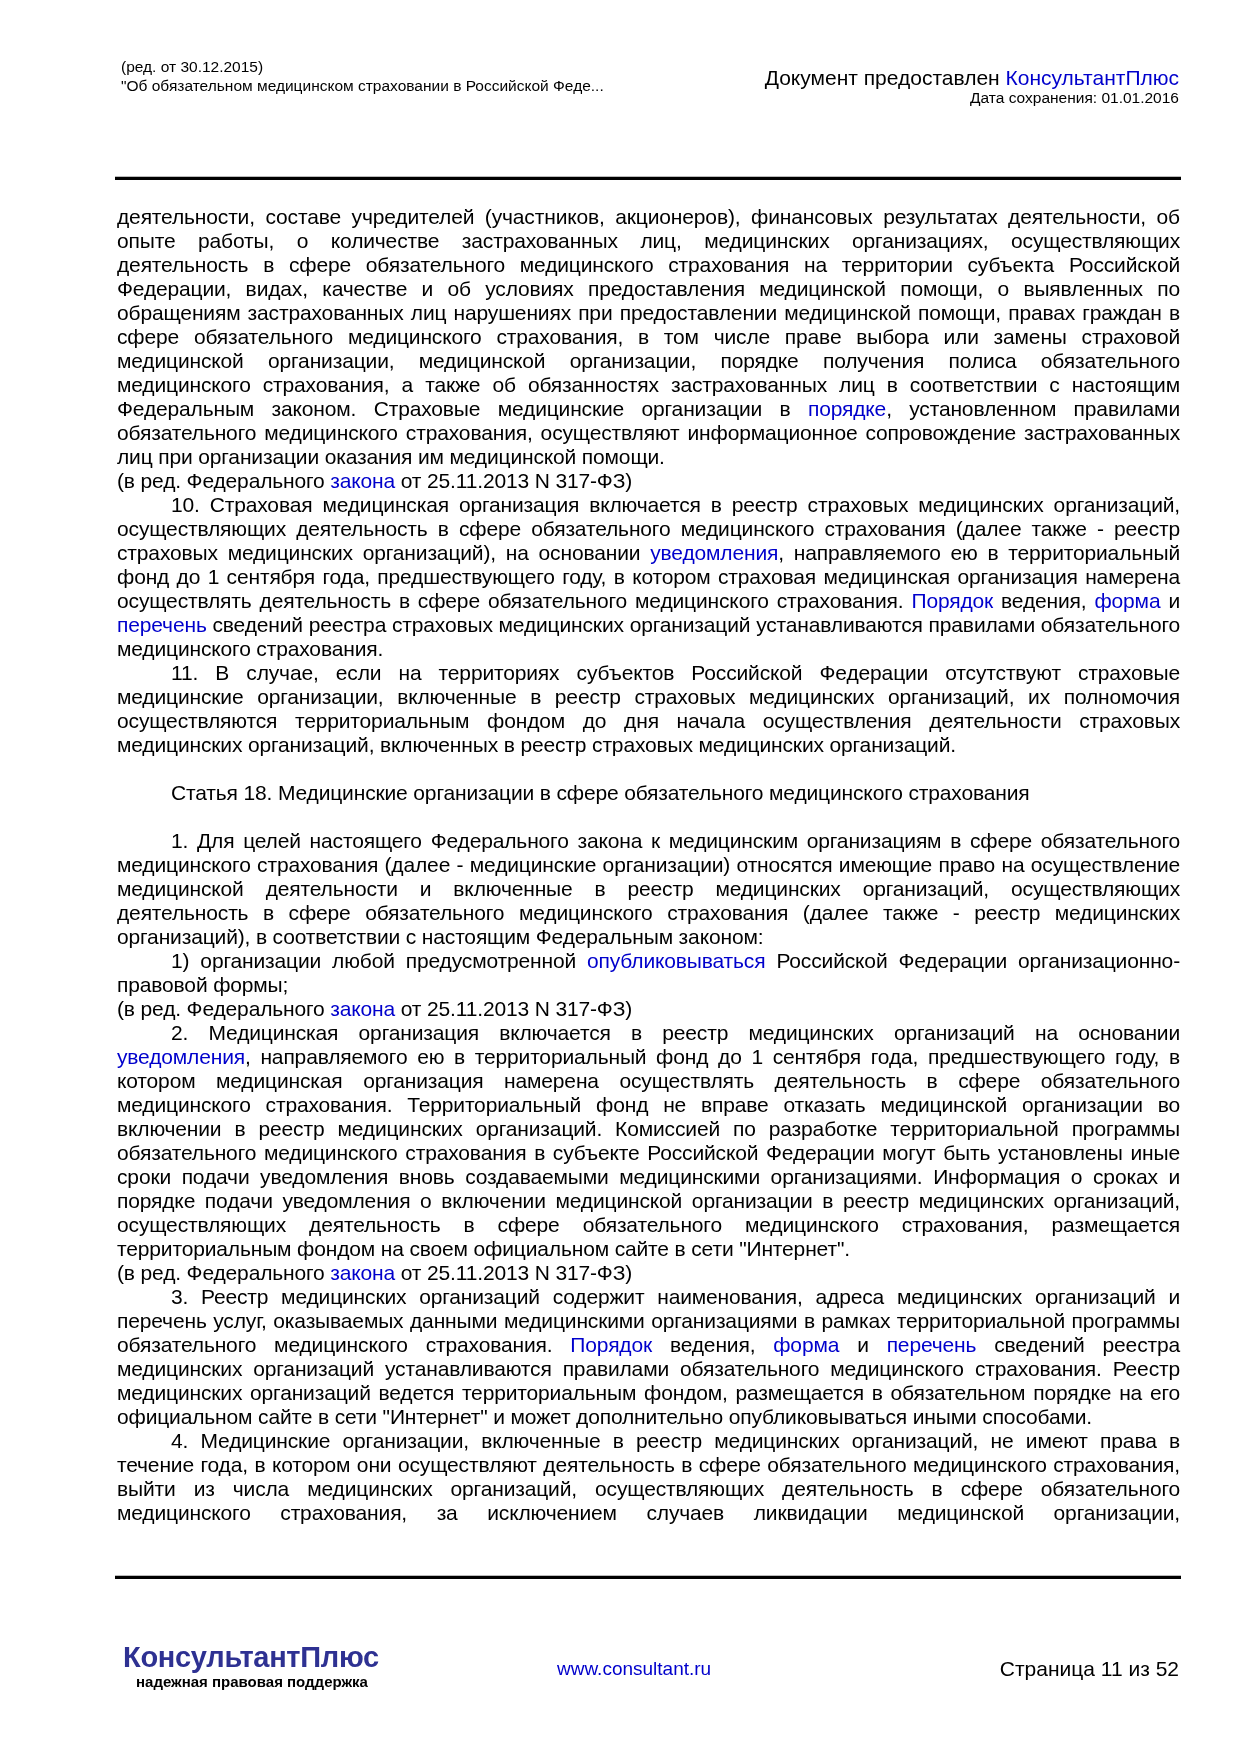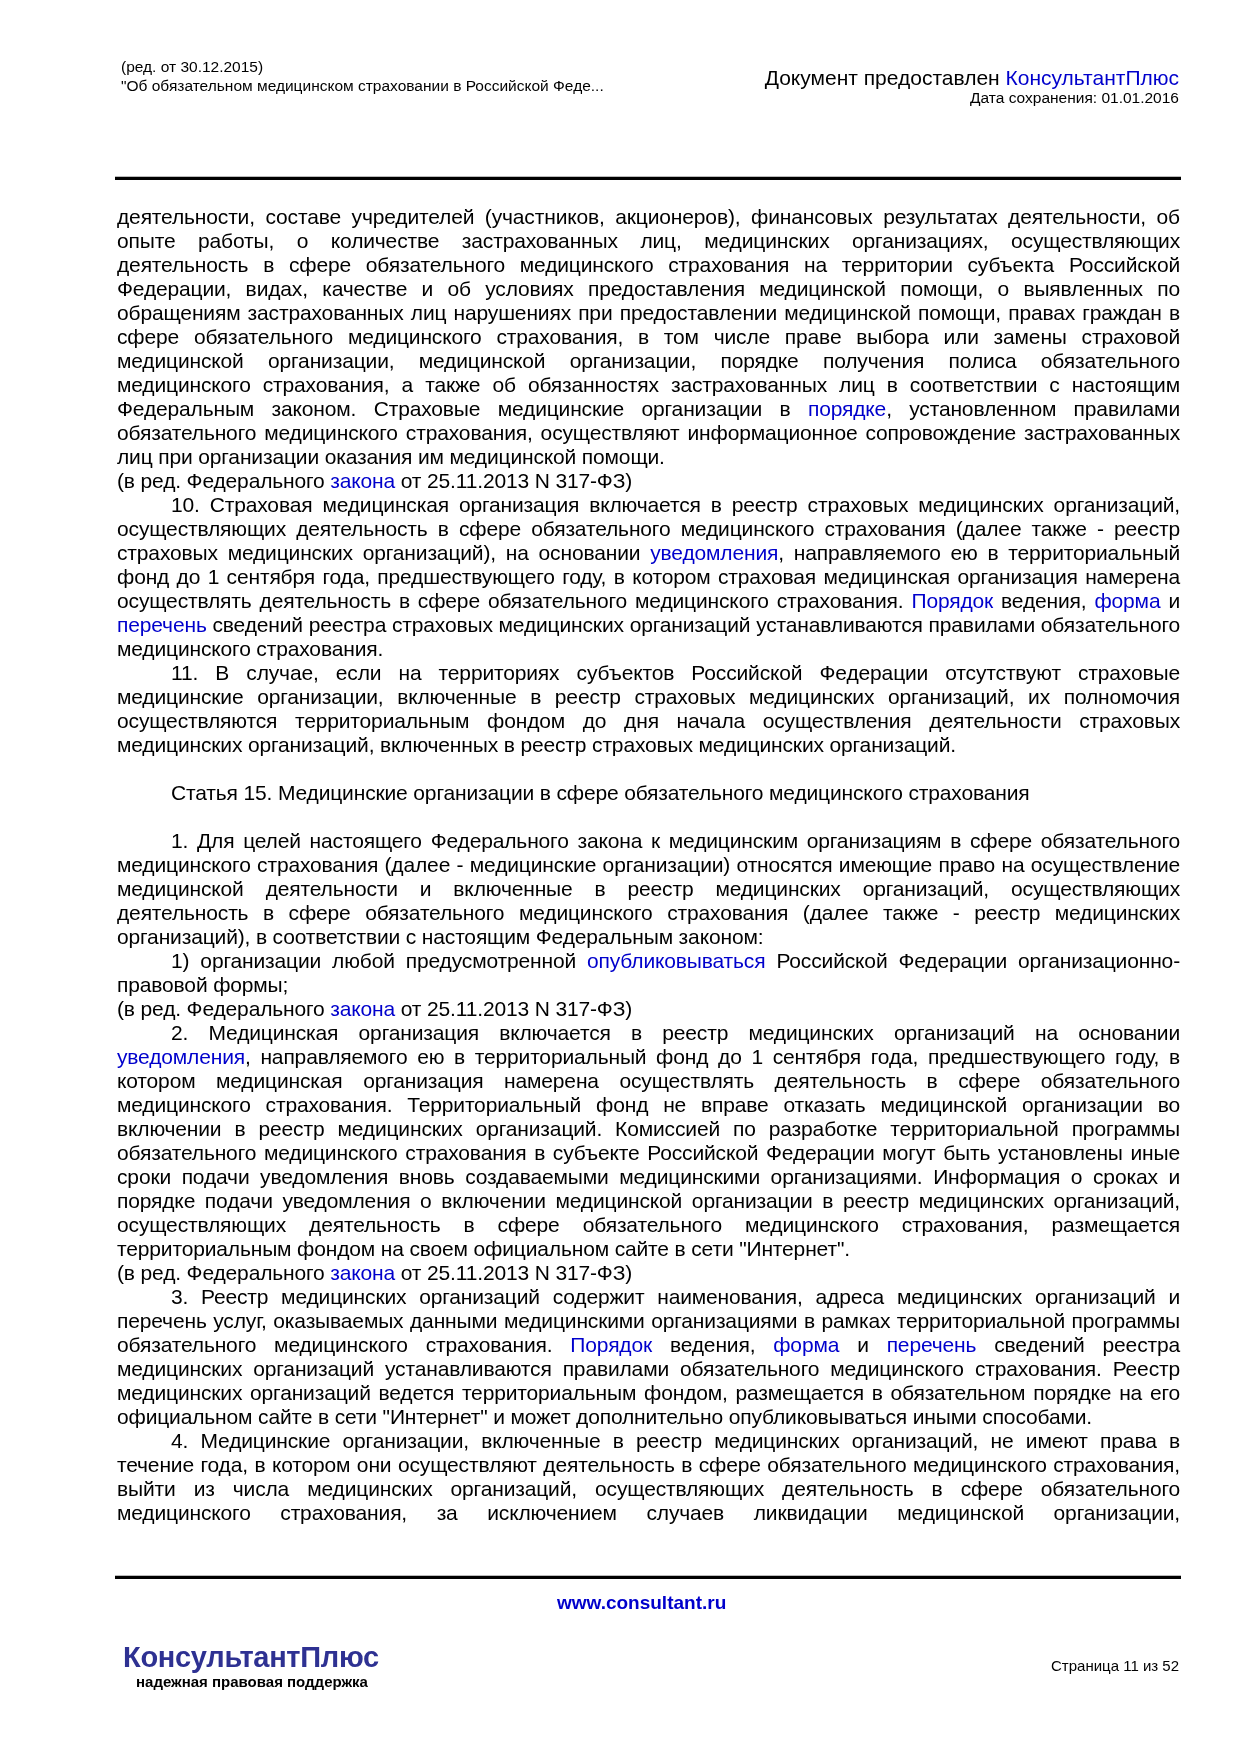--- a/index.html
+++ b/index.html
@@ -33,26 +33,26 @@
     position: absolute; left: 115px; width: 1066px; top: 1576px; height: 3px;
     background: #000; box-shadow: 0 -1px 0 #bbb;
   }
   .foot-brand {
     position: absolute; left: 123px; top: 1641px;
     font-family: "Liberation Sans", sans-serif;
   }
   .foot-brand .name { color: #2e3192; font-weight: bold; font-size: 29px; line-height: 32px; letter-spacing: -0.3px; }
   .foot-brand .tag { font-weight: bold; font-size: 15px; line-height: 18px; margin-left: 13px; }
   .foot-url {
-    position: absolute; left: 557px; top: 1592px;
-    font-family: "Liberation Sans", sans-serif; font-weight: bold; font-size: 19px; color: #0000cc;
+    position: absolute; left: 557px; top: 1658px;
+    font-family: "Liberation Sans", sans-serif; font-weight: normal; font-size: 19px; color: #0000cc;
   }
   .foot-page {
     position: absolute; right: 62px; top: 1657px;
-    font-family: "Liberation Sans", sans-serif; font-size: 15px;
+    font-family: "Liberation Sans", sans-serif; font-size: 21px;
   }
 </style>
 </head>
 <body>
 
 <div class="hdr-left">
   <div>(ред. от 30.12.2015)</div>
   <div>"Об обязательном медицинском страховании в Российской Феде...</div>
 </div>
 
@@ -62,21 +62,21 @@
 </div>
 
 <div class="rule-top"></div>
 
 <div class="body">
   <p><span>деятельности, составе учредителей (участников, акционеров), финансовых результатах деятельности, об опыте работы, о количестве застрахованных лиц, медицинских организациях, осуществляющих деятельность в сфере обязательного медицинского страхования на территории субъекта Российской Федерации, видах, качестве и об условиях предоставления медицинской помощи, о выявленных по обращениям застрахованных лиц нарушениях при предоставлении медицинской помощи, правах граждан в сфере обязательного медицинского страхования, в том числе праве выбора или замены страховой медицинской организации, медицинской организации, порядке получения полиса обязательного медицинского страхования, а также об обязанностях застрахованных лиц в соответствии с настоящим Федеральным законом. Страховые медицинские организации в </span><a>порядке</a><span>, установленном правилами обязательного медицинского страхования, осуществляют информационное сопровождение застрахованных лиц при организации оказания им медицинской помощи.</span></p>
   <p><span>(в ред. Федерального </span><a>закона</a><span> от 25.11.2013 N 317-ФЗ)</span></p>
   <p class="ind"><span>10. Страховая медицинская организация включается в реестр страховых медицинских организаций, осуществляющих деятельность в сфере обязательного медицинского страхования (далее также - реестр страховых медицинских организаций), на основании </span><a>уведомления</a><span>, направляемого ею в территориальный фонд до 1 сентября года, предшествующего году, в котором страховая медицинская организация намерена осуществлять деятельность в сфере обязательного медицинского страхования. </span><a>Порядок</a><span> ведения, </span><a>форма</a><span> и </span><a>перечень</a><span> сведений реестра страховых медицинских организаций устанавливаются правилами обязательного медицинского страхования.</span></p>
   <p class="ind">11. В случае, если на территориях субъектов Российской Федерации отсутствуют страховые медицинские организации, включенные в реестр страховых медицинских организаций, их полномочия осуществляются территориальным фондом до дня начала осуществления деятельности страховых медицинских организаций, включенных в реестр страховых медицинских организаций.</p>
 
-  <p class="article">Статья 15. Медицинские организации в сфере обязательного медицинского страхования</p>
+  <p class="article">Статья 18. Медицинские организации в сфере обязательного медицинского страхования</p>
 
   <p class="ind">1. Для целей настоящего Федерального закона к медицинским организациям в сфере обязательного медицинского страхования (далее - медицинские организации) относятся имеющие право на осуществление медицинской деятельности и включенные в реестр медицинских организаций, осуществляющих деятельность в сфере обязательного медицинского страхования (далее также - реестр медицинских организаций), в соответствии с настоящим Федеральным законом:</p>
   <p class="ind"><span>1) организации любой предусмотренной </span><a>опубликовываться</a><span> Российской Федерации организационно-правовой формы;</span></p>
   <p><span>(в ред. Федерального </span><a>закона</a><span> от 25.11.2013 N 317-ФЗ)</span></p>
   <p class="ind"><span>2. Медицинская организация включается в реестр медицинских организаций на основании </span><a>уведомления</a><span>, направляемого ею в территориальный фонд до 1 сентября года, предшествующего году, в котором медицинская организация намерена осуществлять деятельность в сфере обязательного медицинского страхования. Территориальный фонд не вправе отказать медицинской организации во включении в реестр медицинских организаций. Комиссией по разработке территориальной программы обязательного медицинского страхования в субъекте Российской Федерации могут быть установлены иные сроки подачи уведомления вновь создаваемыми медицинскими организациями. Информация о сроках и порядке подачи уведомления о включении медицинской организации в реестр медицинских организаций, осуществляющих деятельность в сфере обязательного медицинского страхования, размещается территориальным фондом на своем официальном сайте в сети "Интернет".</span></p>
   <p><span>(в ред. Федерального </span><a>закона</a><span> от 25.11.2013 N 317-ФЗ)</span></p>
   <p class="ind"><span>3. Реестр медицинских организаций содержит наименования, адреса медицинских организаций и перечень услуг, оказываемых данными медицинскими организациями в рамках территориальной программы обязательного медицинского страхования. </span><a>Порядок</a><span> ведения, </span><a>форма</a><span> и </span><a>перечень</a><span> сведений реестра медицинских организаций устанавливаются правилами обязательного медицинского страхования. Реестр медицинских организаций ведется территориальным фондом, размещается в обязательном порядке на его официальном сайте в сети "Интернет" и может дополнительно опубликовываться иными способами.</span></p>
   <p class="ind" style="text-align-last: justify;">4. Медицинские организации, включенные в реестр медицинских организаций, не имеют права в течение года, в котором они осуществляют деятельность в сфере обязательного медицинского страхования, выйти из числа медицинских организаций, осуществляющих деятельность в сфере обязательного медицинского страхования, за исключением случаев ликвидации медицинской организации,</p>
 </div>
 

